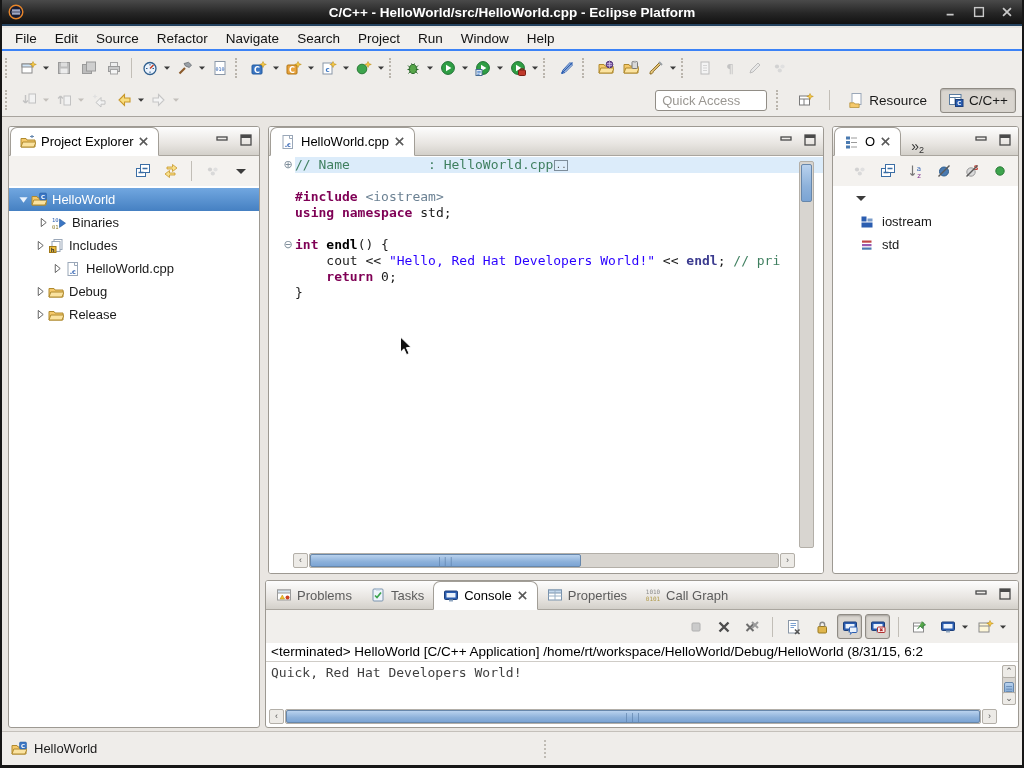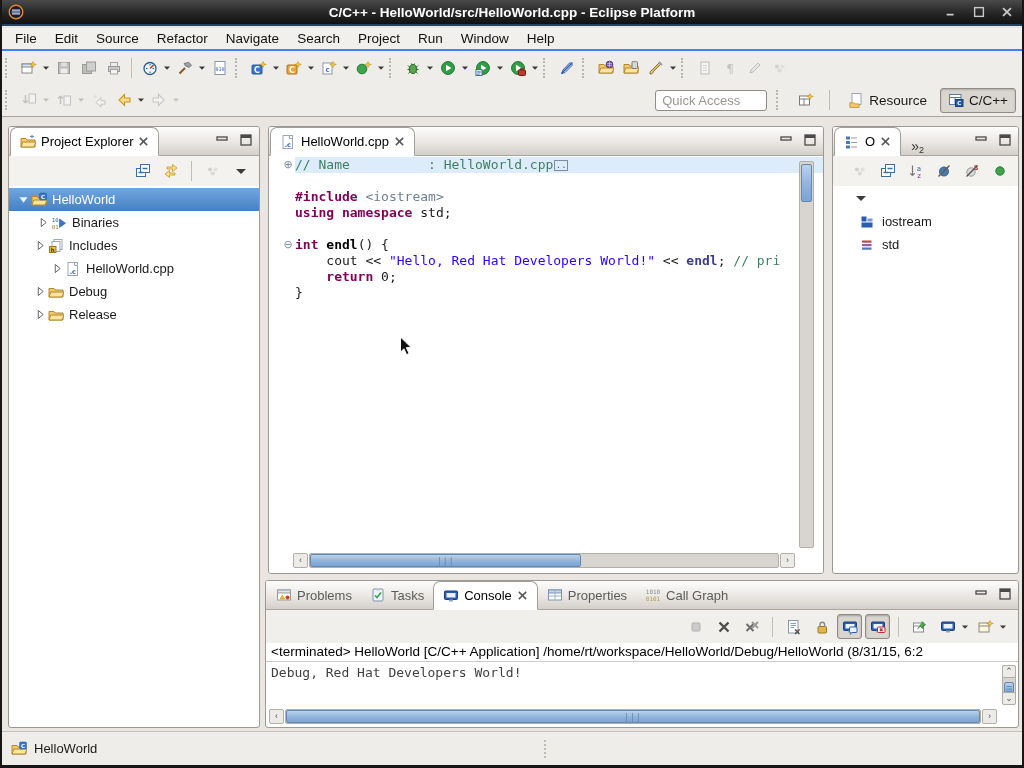--- a/index.html
+++ b/index.html
@@ -1161,21 +1161,21 @@
               </span>
             </span>
             <span class="tb-dd">
               <svg viewBox="0 0 8 8" width="8" height="8">
                 <path d="M1 2.5l3 3.2 3-3.2z" fill="currentColor"></path>
               </svg>
             </span>
           </span>
         </div>
       <div class="console-header">&lt;terminated&gt; HelloWorld [C/C++ Application] /home/rt/workspace/HelloWorld/Debug/HelloWorld (8/31/15, 6:2</div>
-      <div class="console-out">Debug, Red Hat Developers World!</div>
+      <div class="console-out">Quick, Red Hat Developers World!</div>
 
       <div class="sb" style="right:2px;top:84px;width:14px;bottom:22px;">
         <div class="sb-btn" style="left:-1px;top:-1px;width:14px;height:13px;">⌃</div>
         <div class="sb-thumb" style="left:1px;right:1px;top:16px;height:14px;">
             <span class="grip-v" style="letter-spacing:0;">☰</span>
           </div>
         <div class="sb-btn" style="left:-1px;bottom:-1px;width:14px;height:13px;">⌄</div>
       </div>
 
       <div class="sb-btn" style="left:3px;bottom:3px;">‹</div>

